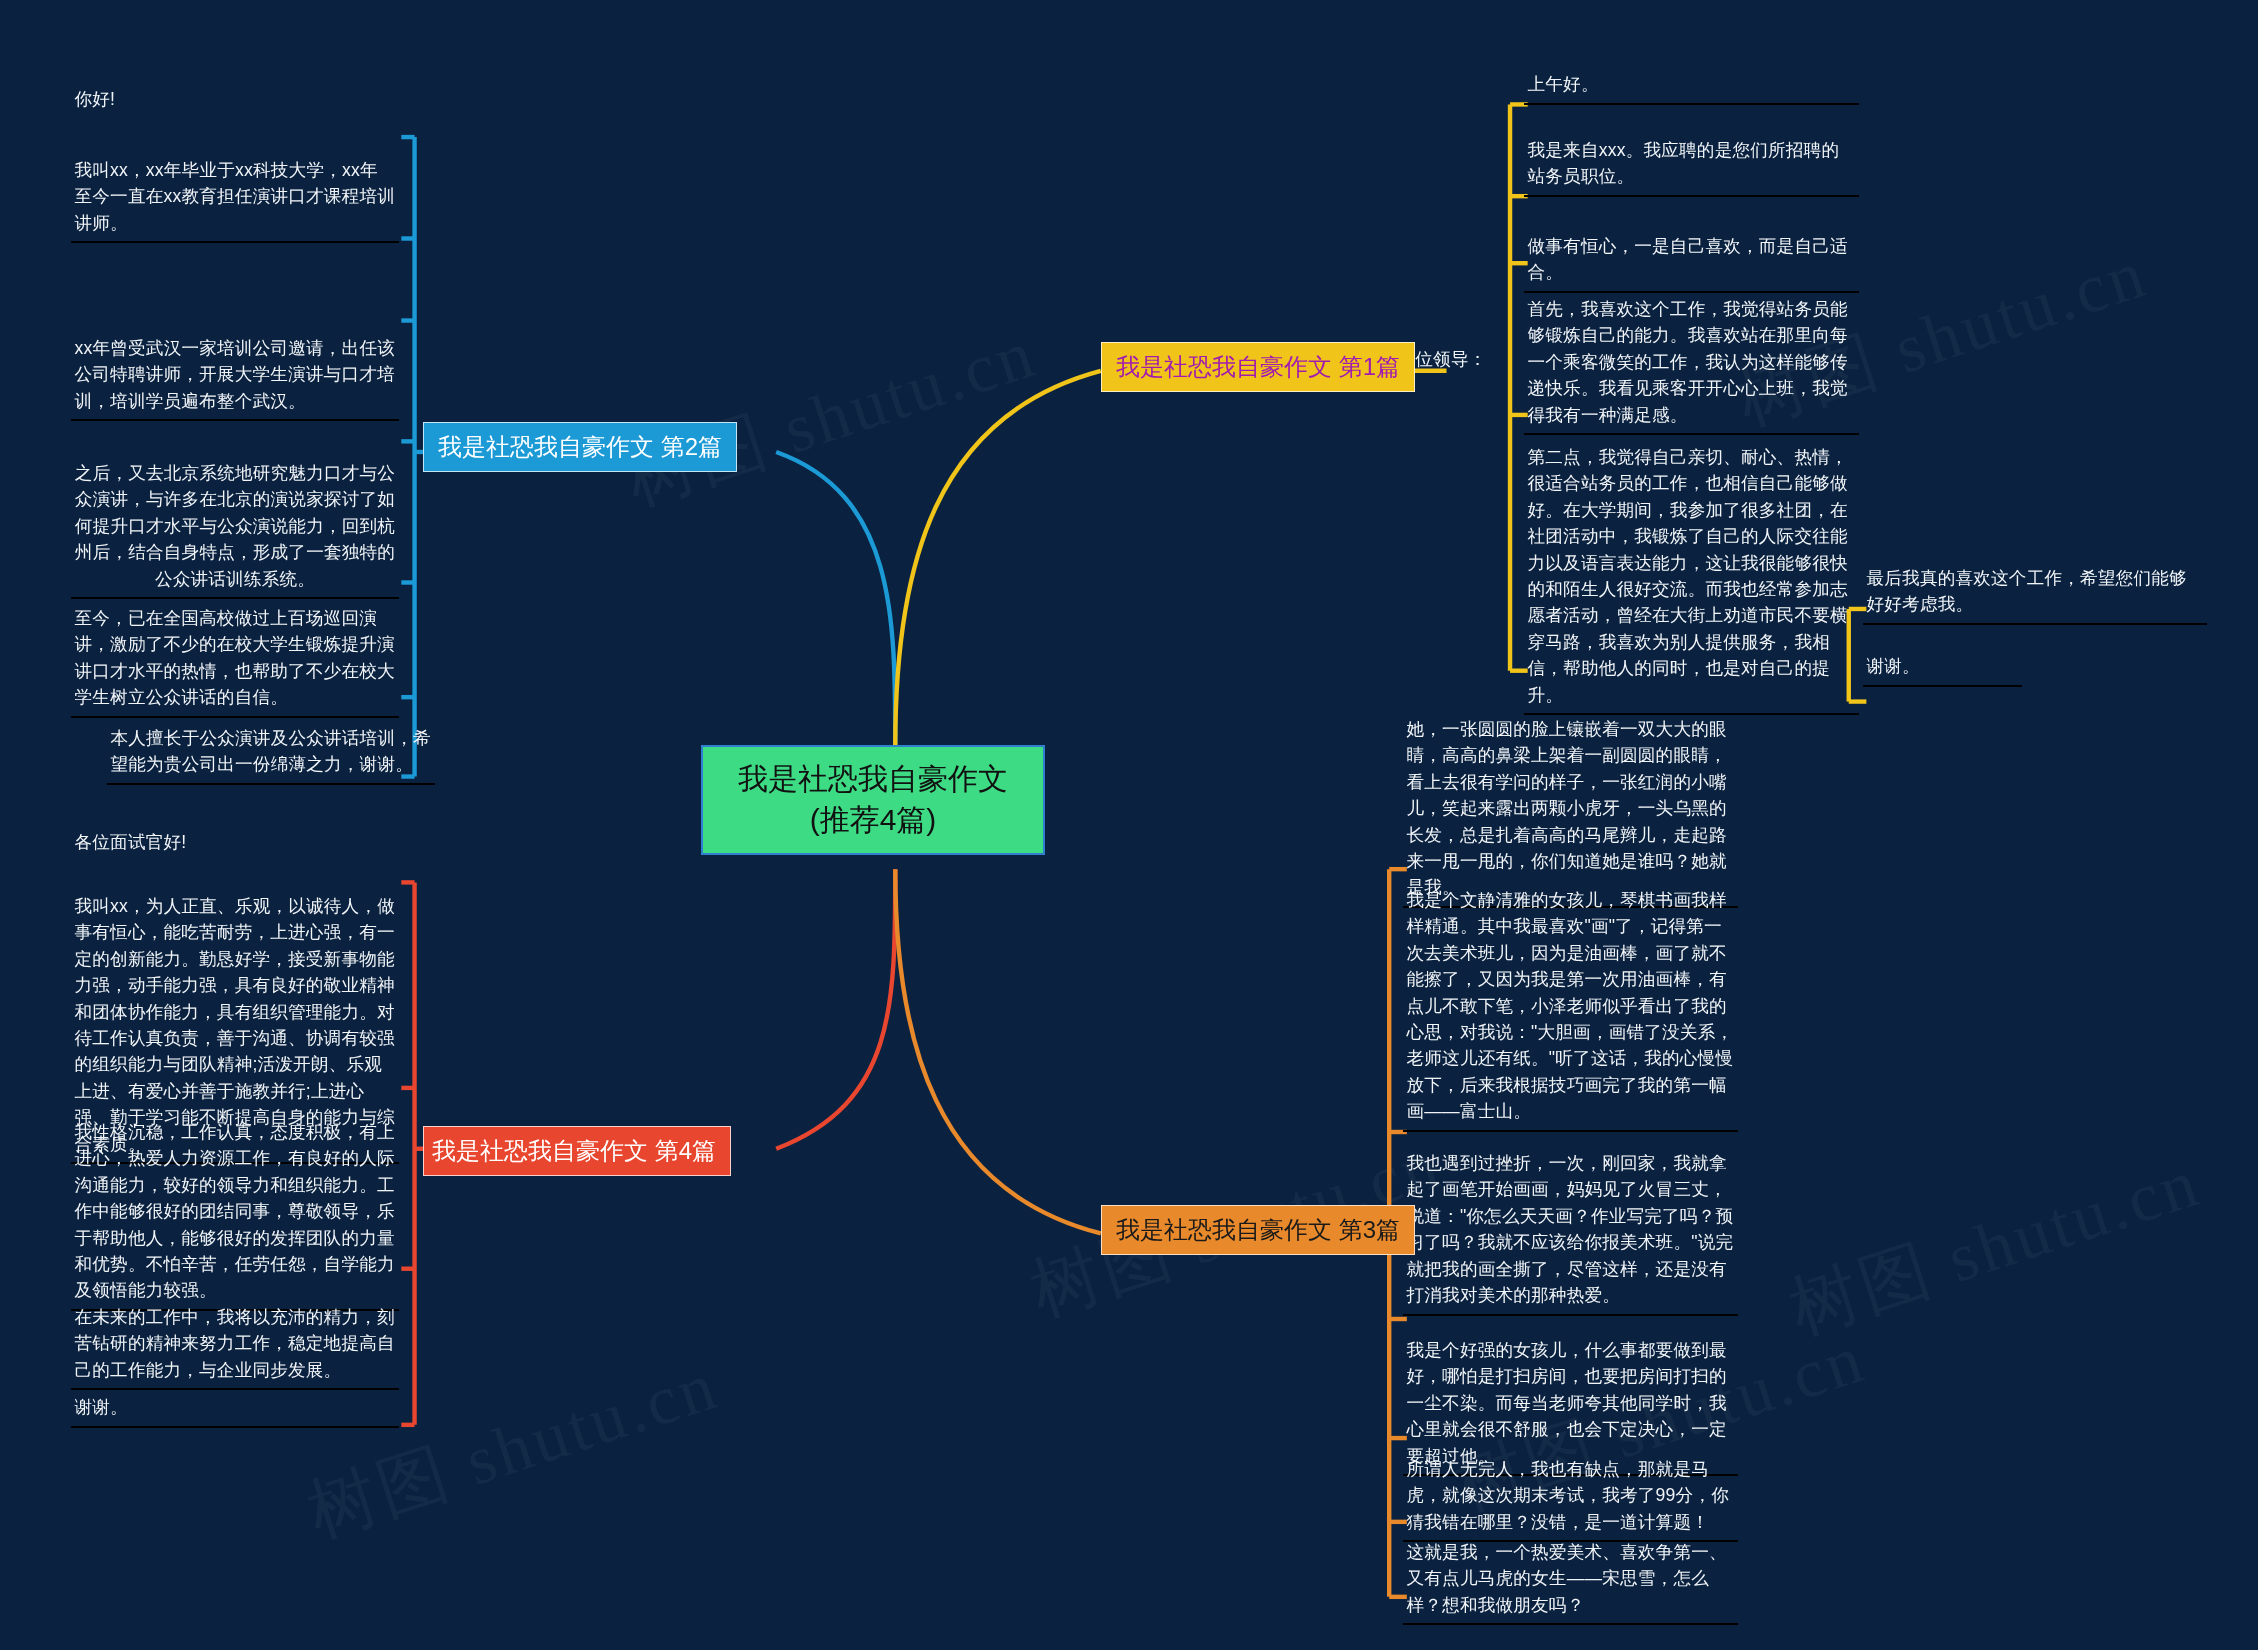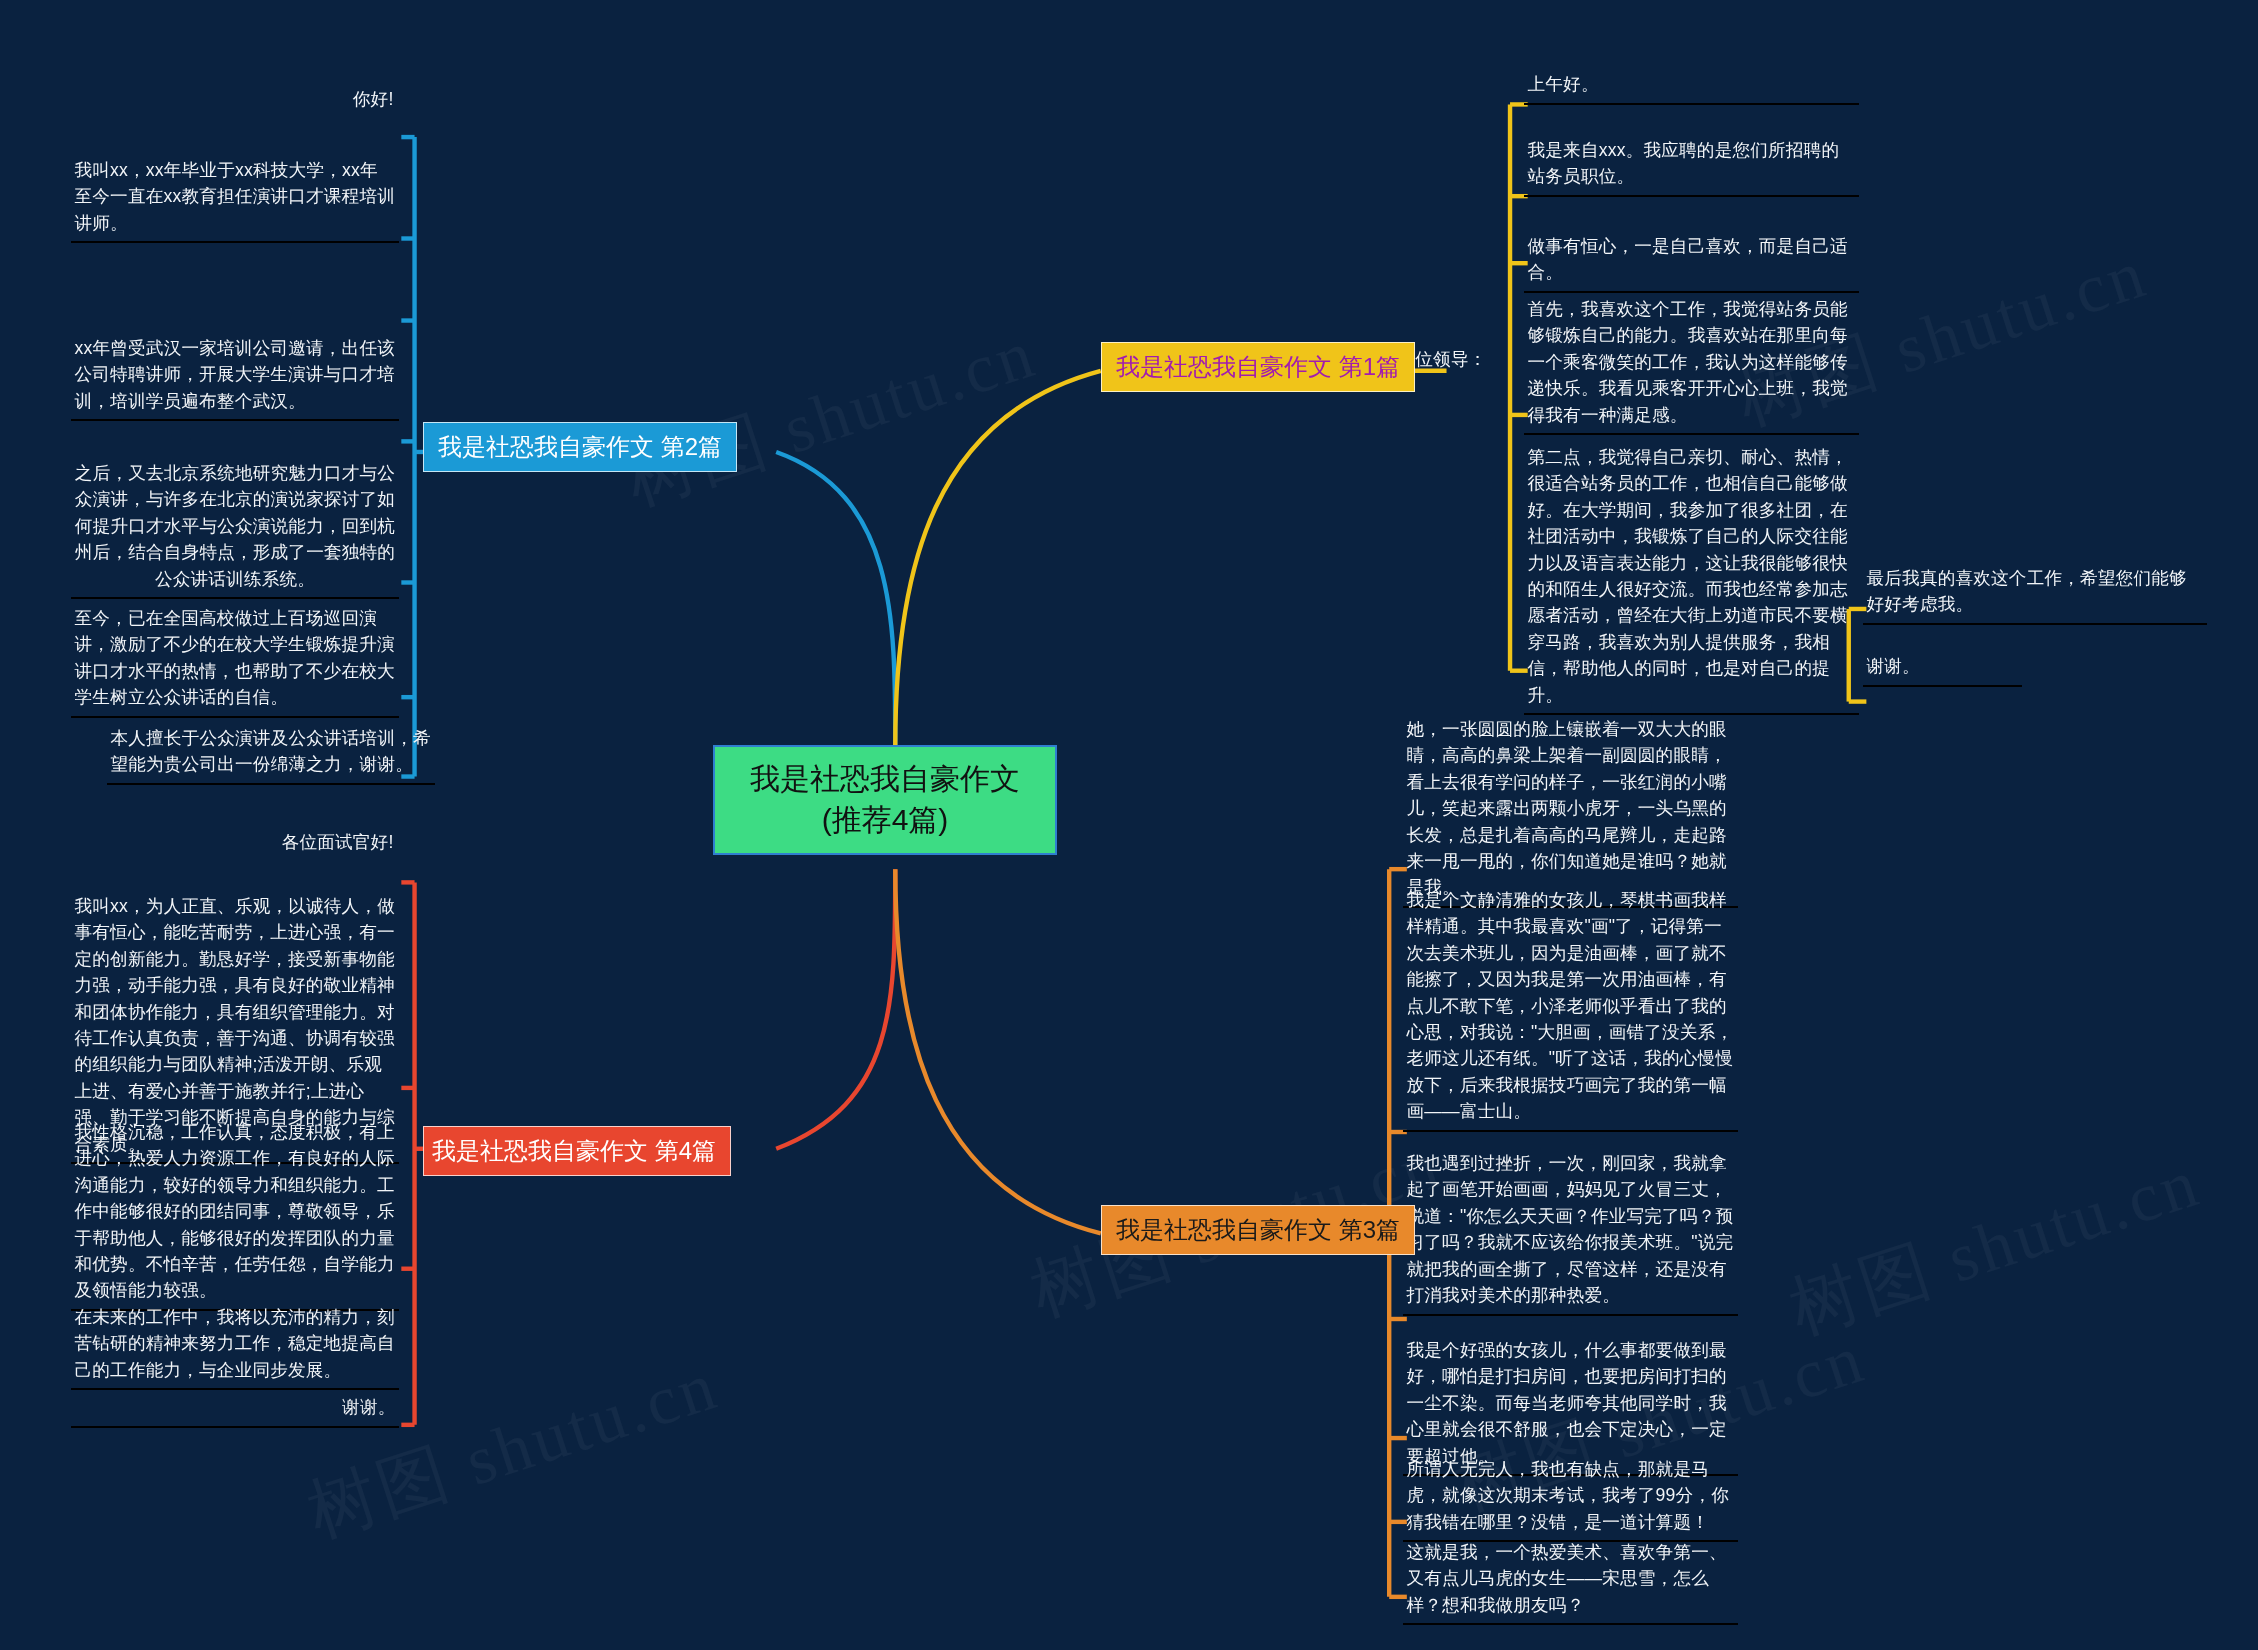--- a/index.html
+++ b/index.html
@@ -42,21 +42,20 @@
     border: 2.6px solid #2f7fd0;
     color: #111;
     font-size: 30px;
     line-height: 1.35;
     text-align: center;
     padding: 12.4px 16px;
     width: 344px;
     left: 701px;
     top: 745px;
     z-index: 5;
-    margin-left: 12px;
   }
 
   
   .branch-label {
     position: absolute;
     font-size: 24px;
     padding: 8px 14px;
     white-space: nowrap;
     z-index: 5;
     border: 1.8px solid rgba(255,255,255,0.75);
@@ -71,21 +70,21 @@
     position: absolute;
     color: #f2f5f8;
     font-size: 17.6px;
     line-height: 1.5;
     letter-spacing: 0.2px;
     z-index: 4;
   }
   .leaf .txt { display: block; padding: 0 3.5px 5.3px 3.5px; }
   .leaf.underlined .txt { border-bottom: 2.6px solid #000; }
   .leaf.plain .txt { border-bottom: none; }
-  .leaf.ralign { text-align: right; }
+  .leaf.ralign { }
 </style>
 </head>
 <body>
 
 <div id="stage">
 
   <div class="wm" style="left:300px; top:1403px; transform:rotate(-18deg);">树图 shutu.cn</div>
   <div class="wm" style="left:1023px; top:1182px; transform:rotate(-18deg);">树图 shutu.cn</div>
   <div class="wm" style="left:1729px; top:291px;  transform:rotate(-18deg);">树图 shutu.cn</div>
   <div class="wm" style="left:1782px; top:1200px; transform:rotate(-18deg);">树图 shutu.cn</div>

